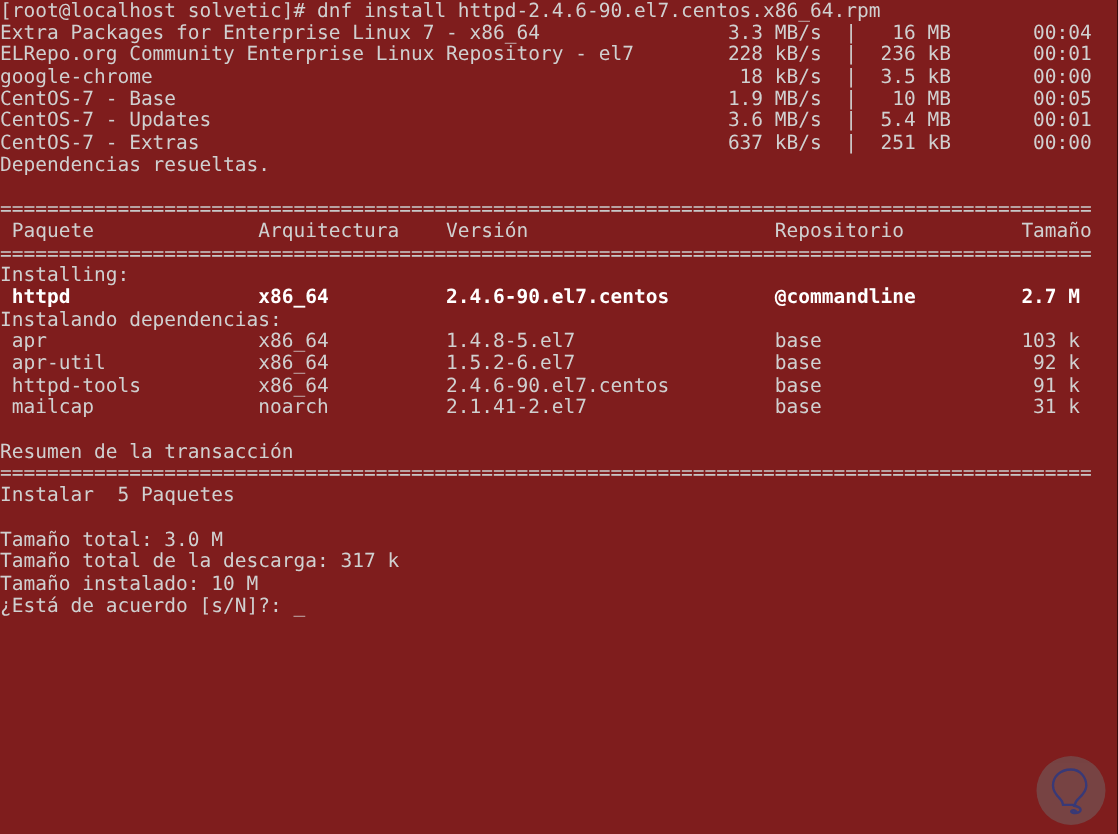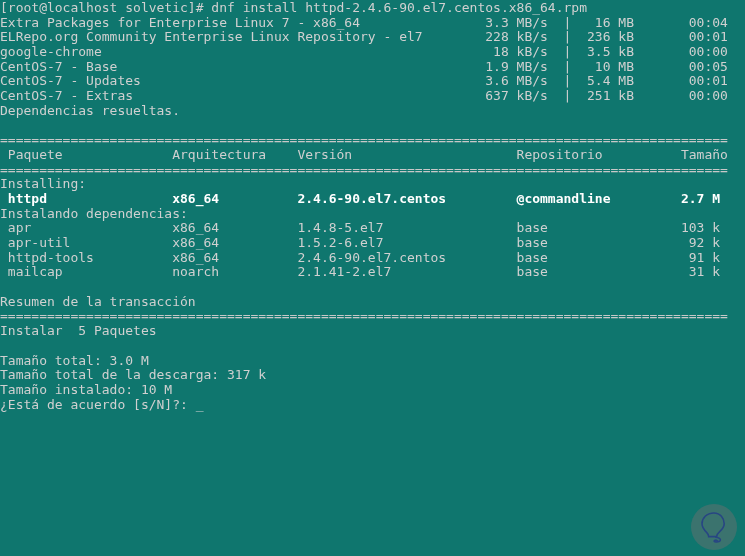--- a/index.html
+++ b/index.html
@@ -4,21 +4,21 @@
 <style>
   html, body {
     margin: 0;
     padding: 0;
     background: #000000;
   }
   #terminal {
     position: relative;
     width: 745px;
     height: 556px;
-    background: #0f766e;
+    background: #7f1d1d;
     overflow: hidden;
     font-family: "DejaVu Sans Mono", "Liberation Mono", monospace;
     font-size: 13px;
     line-height: 14.7px;
     color: #d8d8d8;
     letter-spacing: 0px;
   }
   .screen {
     position: absolute;
     top: 0;

